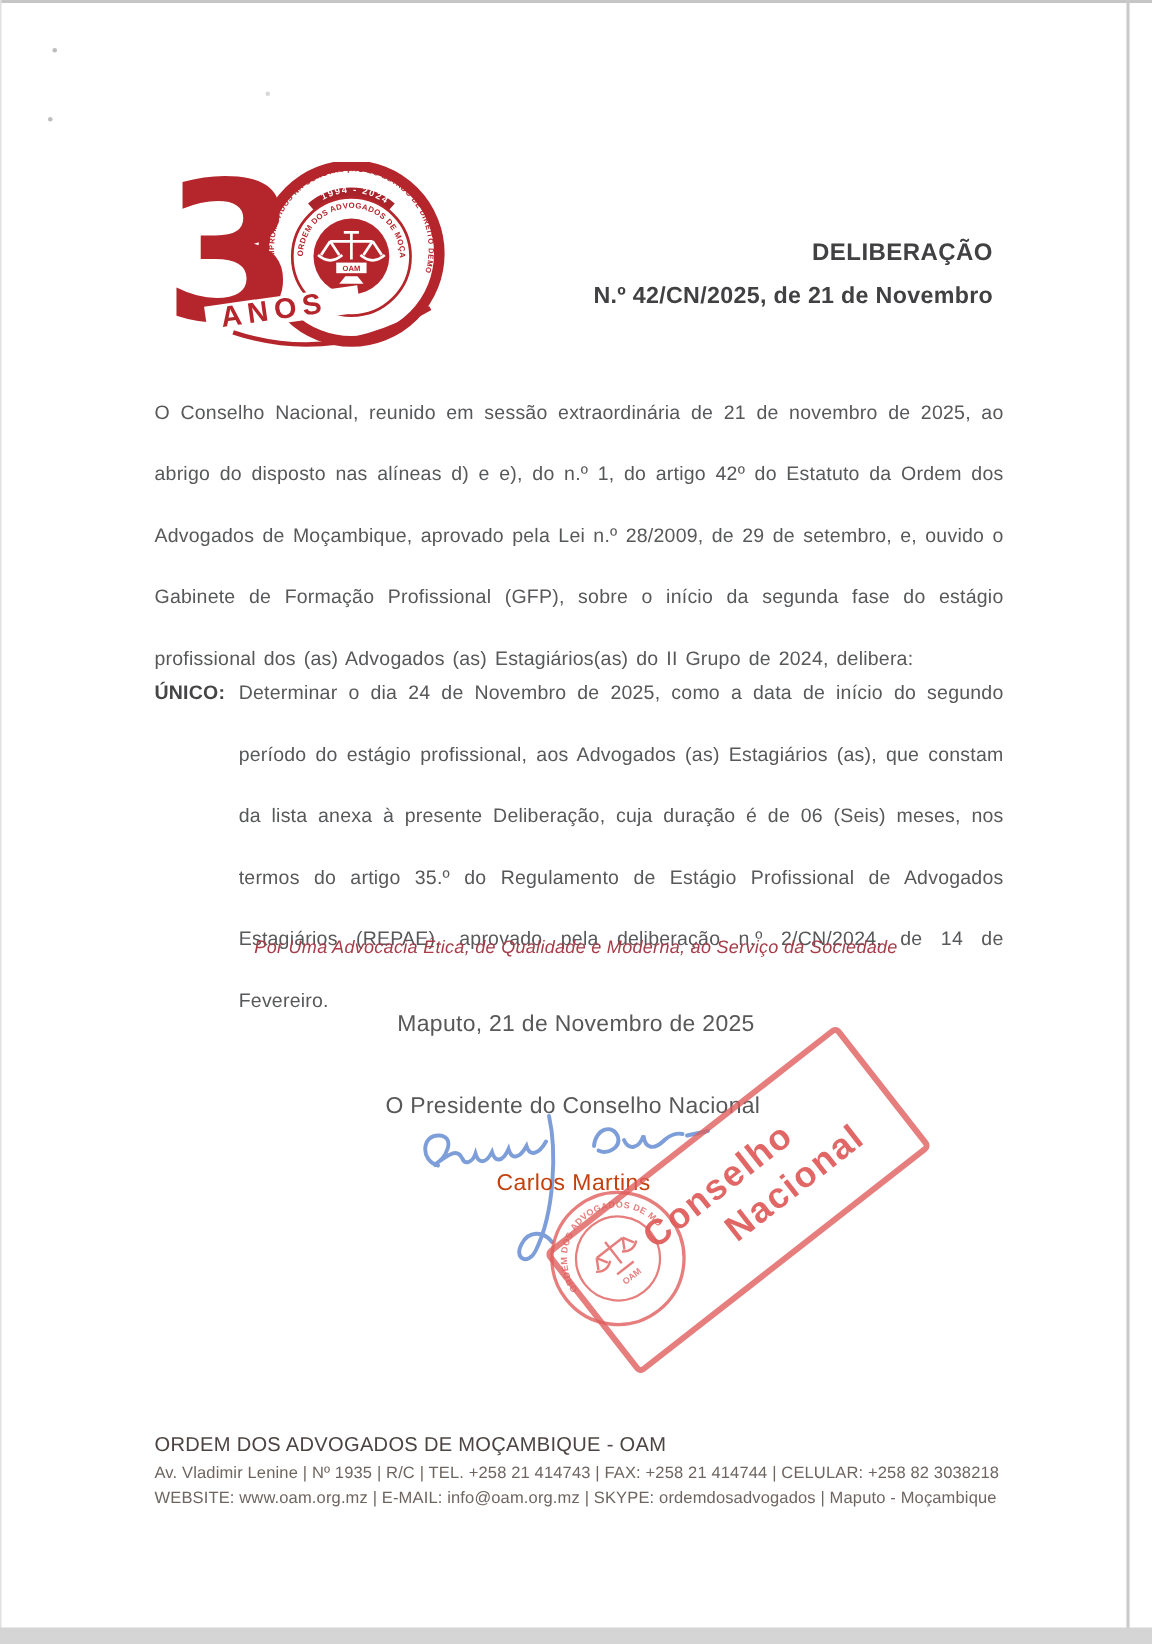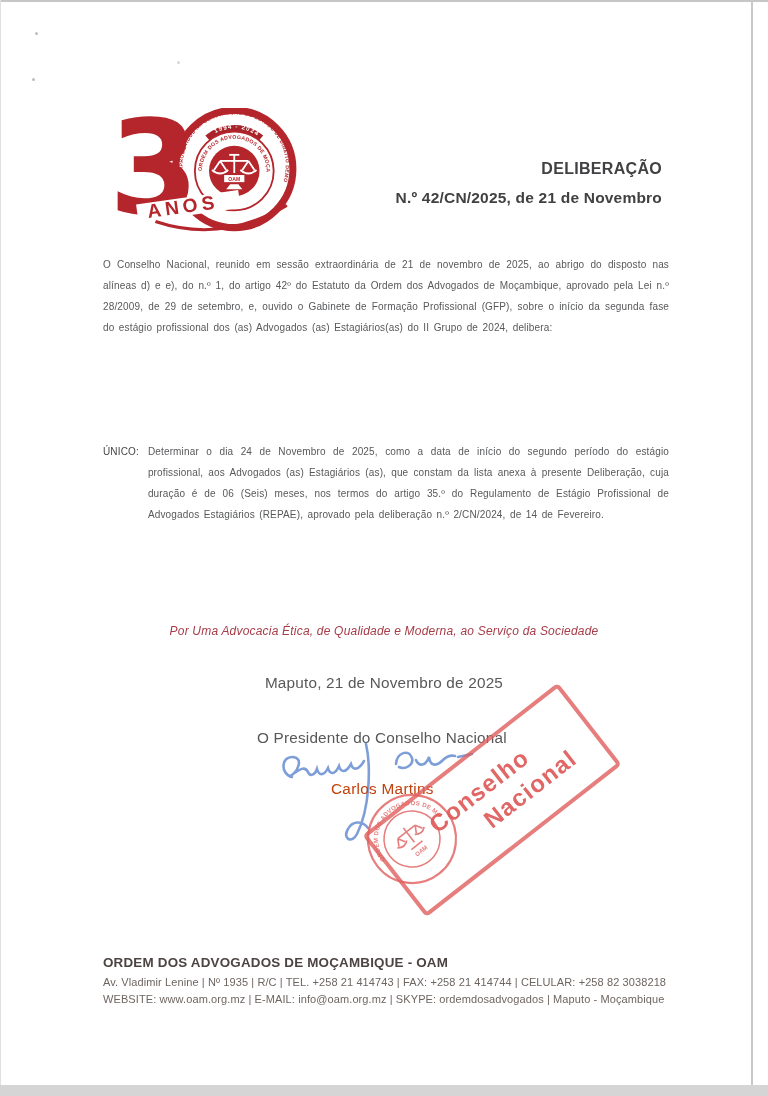--- a/index.html
+++ b/index.html
@@ -13,24 +13,24 @@
   .edge-right{position:absolute;left:751px;top:0;width:2px;height:1096px;background:#c9c9c9;}
   .edge-bottom{position:absolute;left:0;top:1085px;width:768px;height:11px;background:#d5d5d5;}
   .speck{position:absolute;width:3px;height:3px;border-radius:50%;background:#bdbdbd;}
 
   .logo{position:absolute;left:113px;top:108px;width:192px;height:124px;}
 
   .title-block{position:absolute;right:106px;top:160px;text-align:right;color:#414042;}
   .title-line1{font-size:16px;font-weight:bold;letter-spacing:.3px;}
   .title-line2{font-size:15.5px;font-weight:bold;margin-top:11px;letter-spacing:.2px;text-align:right;}
 
-  .body-text{color:#57585a;font-size:10px;line-height:21px;letter-spacing:.15px;word-spacing:1.5px;}
+  .body-text{color:#57585a;font-size:13px;line-height:41px;letter-spacing:.15px;word-spacing:1.5px;}
   .para1{position:absolute;left:103px;top:254px;width:566px;text-align:justify;}
   .unico{position:absolute;left:103px;top:441px;width:566px;display:flex;}
-  .unico-label{font-weight:normal;color:#454547;white-space:nowrap;margin-right:9px;}
+  .unico-label{font-weight:bold;color:#454547;white-space:nowrap;margin-right:9px;}
   .unico-body{flex:1;text-align:justify;}
 
   .slogan{position:absolute;left:84px;top:624px;width:600px;text-align:center;
     color:#a63d49;font-size:12px;font-style:italic;letter-spacing:.2px;}
 
   .place-date{position:absolute;left:84px;top:674px;width:600px;text-align:center;
     color:#58585a;font-size:15.3px;letter-spacing:.2px;}
 
   .signer-title{position:absolute;left:257px;top:729px;color:#58585a;font-size:15.3px;letter-spacing:.2px;}
   .signer-name{position:absolute;left:331px;top:780px;color:#c2410c;font-size:15.3px;letter-spacing:.3px;}
@@ -42,21 +42,21 @@
     transform:rotate(-38deg);
     border:4px solid rgba(223,94,92,.8);border-radius:5px;
     display:flex;flex-direction:column;justify-content:center;
     color:rgba(221,90,88,.92);font-weight:bold;font-size:24px;letter-spacing:1.2px;
   }
   .stamp-line1{margin-left:56px;}
   .stamp-line2{margin-left:102px;margin-top:2px;}
   .stamp-seal{position:absolute;left:364px;top:791px;width:96px;height:96px;opacity:.8;}
 
   .footer{position:absolute;left:103px;top:955px;width:600px;white-space:nowrap;}
-  .footer-org{font-size:13.4px;font-weight:bold;color:#4c4442;letter-spacing:.2px;}
+  .footer-org{font-size:13.4px;font-weight:normal;color:#4c4442;letter-spacing:.2px;}
   .footer-line{font-size:11px;color:#6e6560;margin-top:5.5px;letter-spacing:.1px;}
 </style>
 </head>
 <body>
 
 <div class="scan">
 
   <div class="edge-top"></div>
   <div class="edge-left"></div>
   <div class="edge-right"></div>

